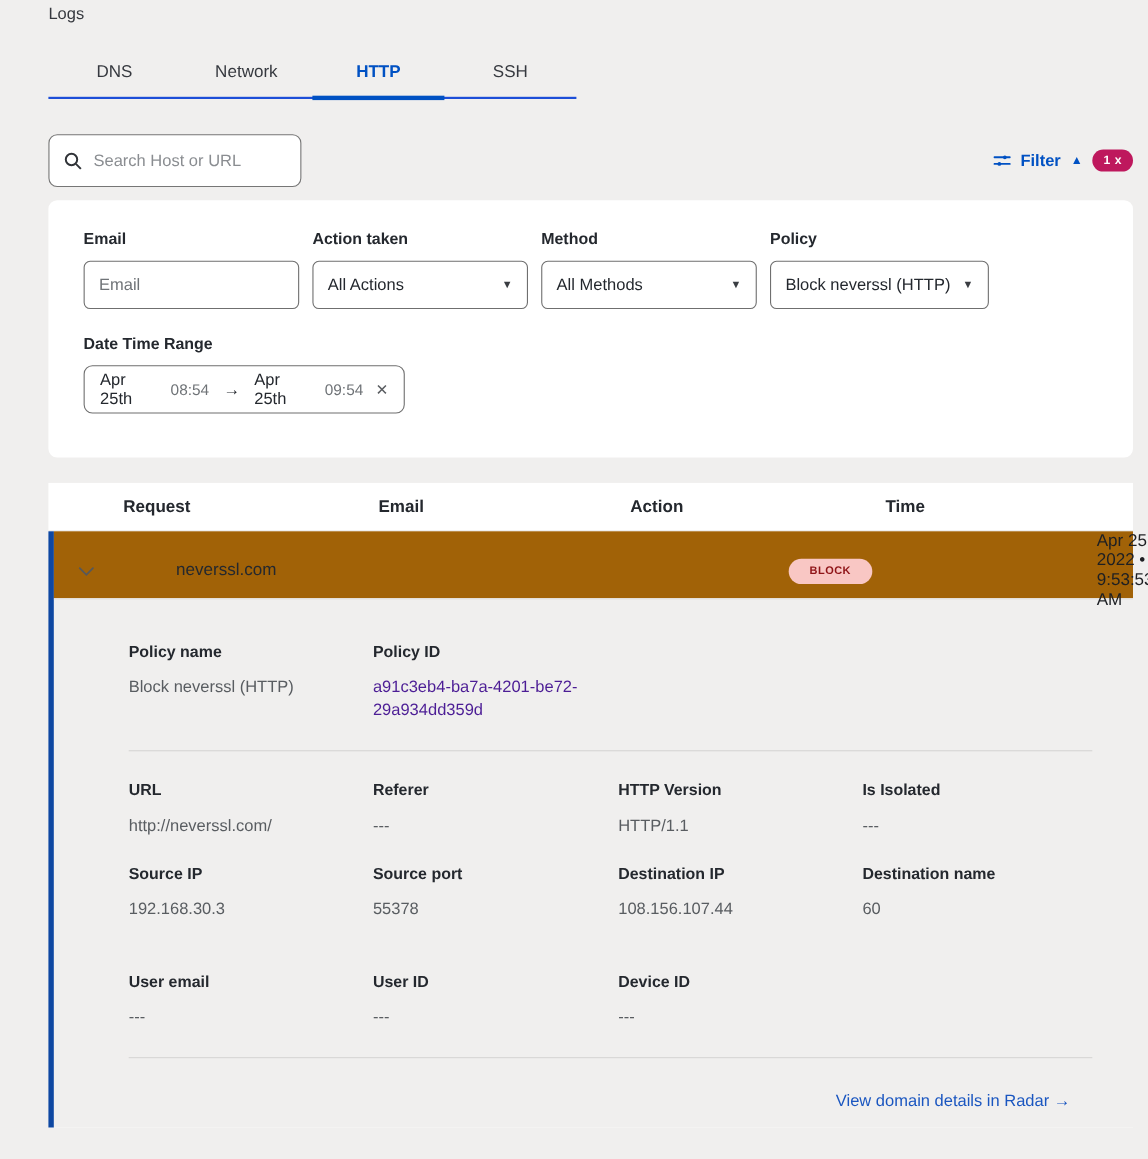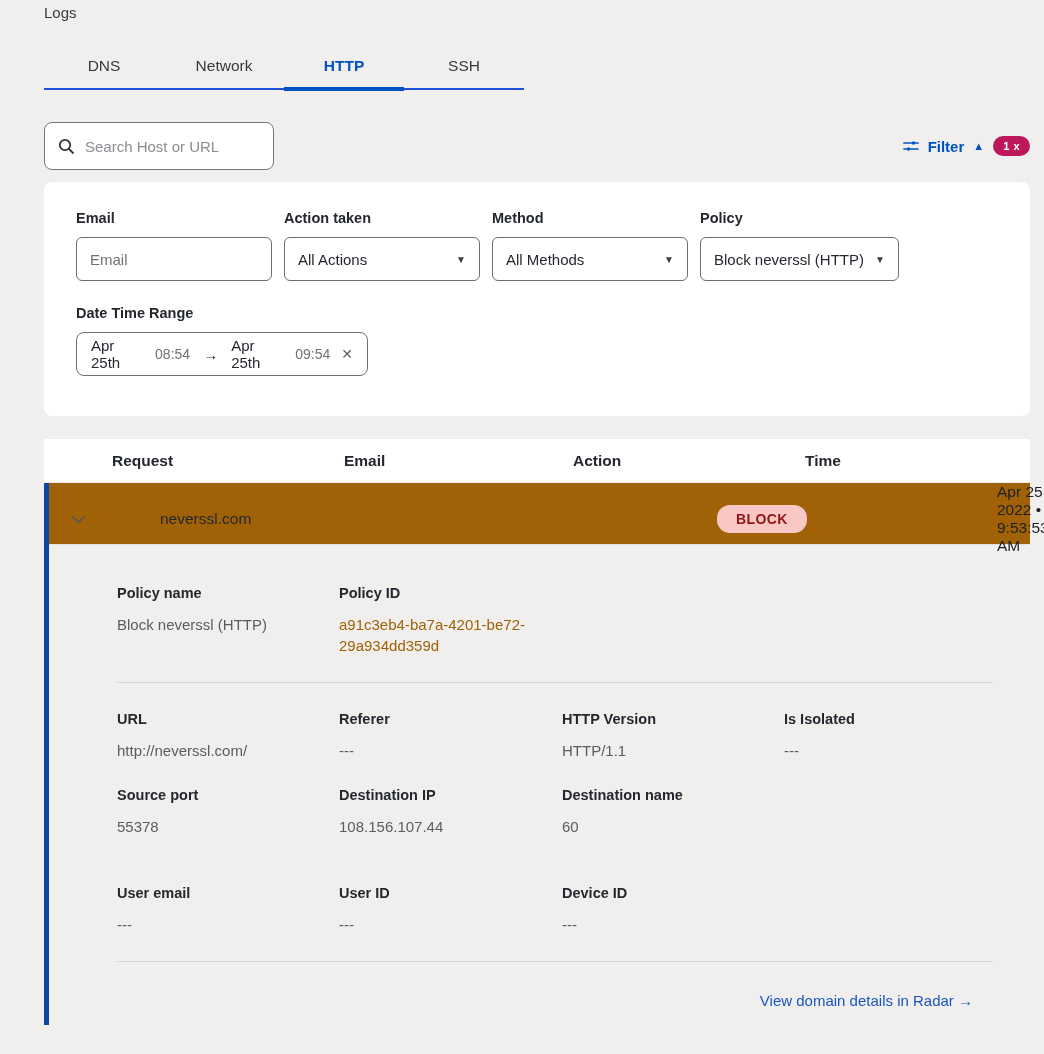--- a/index.html
+++ b/index.html
@@ -65,32 +65,32 @@
   .table-card { margin-top:23px; width:986px; background:#fff; }
   .tgrid { display:grid; grid-template-columns:68px 232px 229px 232px 1fr; align-items:center; }
   .thead { height:44px; border-bottom:1px solid #ececec; }
   .th { font-size:15.5px; font-weight:700; color:#24282e; }
   .expanded-wrap { border-left:5px solid #0e47a1; }
   .expanded-wrap .tgrid { grid-template-columns:63px 232px 229px 232px 1fr; }
   .trow { height:61px; background:#a16207; cursor:pointer;gap:48px; }
   .chev { padding-left:22px; color:#55585c; display:flex; align-items:center; }
   .req { font-size:15.5px; color:#24282e; }
   .badge-block {
-    display:inline-block; background:#f9c7c4; color:#8f1417; font-size:14px; font-weight:700;
+    display:inline-block; background:#f9c7c4; color:#8f1417; font-size:10px; font-weight:700;
     padding:6px 19px; border-radius:13px; letter-spacing:.4px;
   }
   .time-cell { font-size:15.5px; color:#1d1f23; }
 
   
   .details { background:#f0efee; height:481px; padding:40px 37px 0 68px; border-top:1px solid #e2e1e0; }
   .dgrid { display:grid; grid-template-columns:222px 223px 222px 1fr; }
   .ditem .dlabel { font-size:14.5px; font-weight:700; color:#24282e; margin-bottom:13px; }
   .ditem .dvalue { font-size:15px; color:#595d61; line-height:1.4; }
   .ditem { padding-right:24px; }
-  .link { color:#a16207; text-decoration:none; cursor:pointer; word-break:break-word;text-align:right; }
+  .link { color:#4c1d95; text-decoration:none; cursor:pointer; word-break:break-word;text-align:right; }
   .divider { border:none; border-top:1px solid #d6d5d4; margin:26px 0 28px; }
   .sec2 .ditem { margin-bottom:26px; }
   .sec3 { margin-top:22px; }
   .radar-row { text-align:right; margin-top:30px; padding-right:20px; }
   .radar-link { color:#1a56c0; font-size:15px; text-decoration:none; cursor:pointer; }
 
   svg { display:block; }
 </style>
 </head>
 <body>
@@ -220,20 +220,24 @@
           </div>
           <div class="ditem">
             <div class="dlabel">HTTP Version</div>
             <div class="dvalue">HTTP/1.1</div>
           </div>
           <div class="ditem">
             <div class="dlabel">Is Isolated</div>
             <div class="dvalue">---</div>
           </div>
           <div class="ditem">
+            <div class="dlabel">Source IP</div>
+            <div class="dvalue">192.168.30.3</div>
+          </div>
+          <div class="ditem">
             <div class="dlabel">Source port</div>
             <div class="dvalue">55378</div>
           </div>
           <div class="ditem">
             <div class="dlabel">Destination IP</div>
             <div class="dvalue">108.156.107.44</div>
           </div>
           <div class="ditem">
             <div class="dlabel">Destination name</div>
             <div class="dvalue">60</div>

